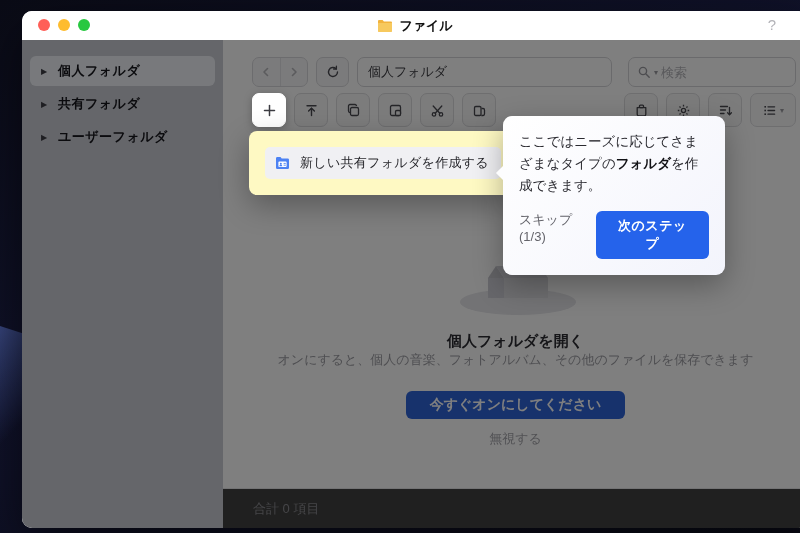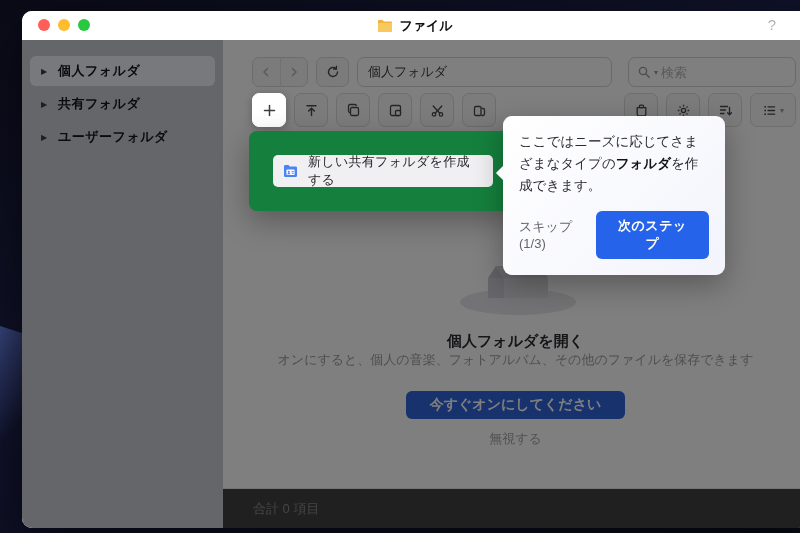--- a/index.html
+++ b/index.html
@@ -60,35 +60,35 @@
   .empty-desc{ font-size:13px; color:#9d9da3; margin-top:0; }
   .cta-btn{ display:inline-block; margin-top:22px; background:#2e64d9; color:#fff; font-size:14px; font-weight:bold; padding:5px 24px; border-radius:6px; border:none; font-family:inherit; }
   .ignore-link{ display:block; margin-top:11px; font-size:13px; color:#a2a2a8; }
   
   .statusbar{ position:absolute; left:0; right:0; bottom:0; height:40px; border-top:1px solid #e6e6e9; font-size:13px; color:#8b8b90; line-height:39px; padding-left:30px; background:#404040; }
   
   .dim{ position:absolute; left:0; top:29px; right:0; bottom:0; background:rgba(0,0,0,0.5); z-index:10; }
   
   .dropdown{
     position:absolute; left:227px; top:120px; width:268px; z-index:30;
-    background:#15803d; border-radius:8px; padding:24px; box-shadow:0 10px 30px rgba(0,0,0,.3);
+    background:#fef9c3; border-radius:8px; padding:16px; box-shadow:0 10px 30px rgba(0,0,0,.3);
   }
   .menu-item{ height:32px; display:flex; align-items:center; gap:9px; padding:0 10px; border-radius:5px; }
   .menu-item.active{ background:#f0f0f3; }
   .menu-label{ font-size:13px; color:#26262b; letter-spacing:.3px; }
   
   .tooltip{
     position:absolute; left:481px; top:105px; width:222px; z-index:30;
     background:linear-gradient(135deg,#ffffff 0%,#f3f4fc 100%);
     border-radius:9px; padding:15px 16px 16px; box-shadow:0 10px 30px rgba(0,0,0,.3);
   }
   .tooltip .arrow{ position:absolute; left:-5px; top:52px; width:10px; height:10px; background:#fdfdfe; transform:rotate(45deg); }
   .tip-text{ font-size:13.5px; line-height:1.62; color:#2a2a30; }
   .tip-text b{ color:#121216; }
-  .tip-footer{ display:flex; align-items:center; justify-content:space-between; margin-top:14px; }
+  .tip-footer{ display:flex; justify-content:space-between; margin-top:14px; }
   .skip-link{ font-size:13px; color:#64646b; }
   .next-btn{ background:#2563eb; color:#ffffff; border:none; border-radius:6px; font-size:13px; padding:6px 17px; font-family:inherit; font-weight:bold; letter-spacing:.5px; }
   svg{ display:block; }
 </style>
 </head>
 <body>
 
 <div class="wallpaper-wedge"></div>
 
 <div class="window">

